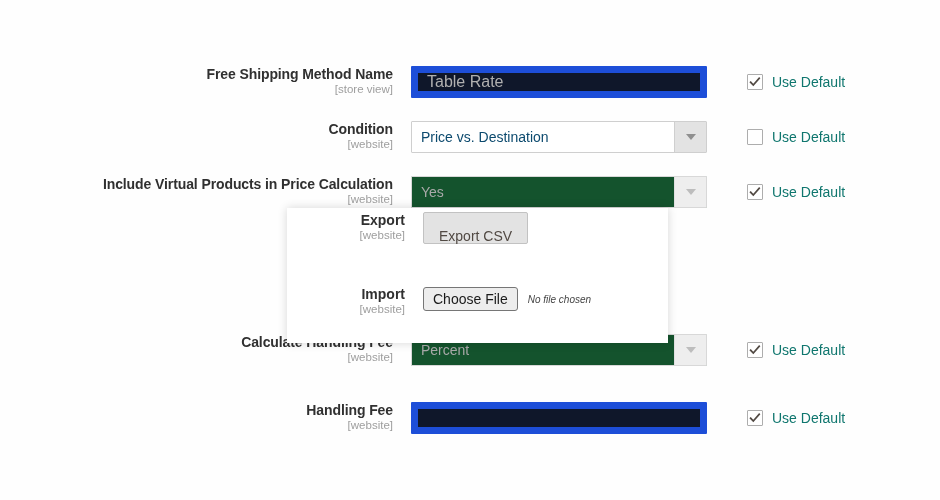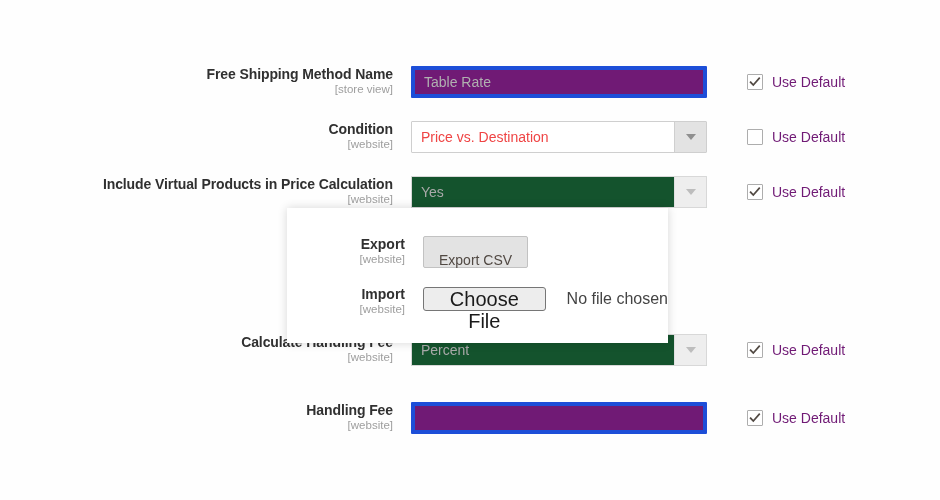--- a/index.html
+++ b/index.html
@@ -59,25 +59,25 @@
     position: absolute;
     left: 395px;
     top: 0;
   }
 
   
   .text-input {
     box-sizing: border-box;
     width: 296px;
     height: 32px;
-    border: 4px solid #1d4ed8;
-    background: #701a75;
+    border: 7px solid #1d4ed8;
+    background: #0f172a;
     color: #a0a0a0;
     font-family: "Liberation Sans", sans-serif;
-    font-size: 14px;
+    font-size: 16px;
     padding: 0 9px;
     border-radius: 1px;
     outline: none;
   }
   .text-input::placeholder { color: #b0b0b0; opacity: 1; }
 
   
   .select-box {
     position: relative;
     box-sizing: border-box;
@@ -86,21 +86,21 @@
     border: 1px solid #cfcfcf;
     background: #ffffff;
     border-radius: 1px;
   }
   .select-box .sel-text {
     position: absolute;
     left: 9px;
     top: 0;
     line-height: 30px;
     font-size: 14px;
-    color: #ef4444;
+    color: #0c4a6e;
     white-space: nowrap;
   }
   .select-box .sel-arrow-btn {
     position: absolute;
     right: 0;
     top: 0;
     width: 31px;
     height: 30px;
     background: #e3e3e3;
     border-left: 1px solid #cfcfcf;
@@ -146,21 +146,21 @@
     flex: none;
   }
   .cb.checked svg {
     position: absolute;
     left: 1px;
     top: 1px;
   }
   .use-default-label {
     margin-left: 9px;
     font-size: 14px;
-    color: #701a75;
+    color: #0f766e;
     white-space: nowrap;
   }
 
   
   .overlay-panel {
     position: absolute;
     left: 287px;
     top: 208px;
     width: 381px;
     height: 135px;
@@ -221,30 +221,31 @@
     height: 26px;
   }
   .btn-choose-file {
     box-sizing: border-box;
     height: 24px;
     padding: 0 9px;
     background: #ededed;
     border: 1px solid #767676;
     border-radius: 3px;
     font-family: "Liberation Sans", sans-serif;
-    font-size: 20px;
+    font-size: 14px;
     color: #1a1a1a;
     cursor: pointer;
     line-height: 22px;
   }
   .file-status {
-    margin-left: 21px;
-    font-size: 16px;
+    margin-left: 10px;
+    font-size: 10px;
     color: #444444;
     white-space: nowrap;
+    font-style: italic;
   }
 </style>
 </head>
 <body>
 
 <div class="form-area">
 
   <div class="field-row" style="top:66px;">
     <div class="field-label-wrap">
       <span class="field-label">Free Shipping Method Name</span>
@@ -343,21 +344,21 @@
         </svg>
       </span>
       <span class="use-default-label">Use Default</span>
     </div>
   </div>
 
 </div>
 
 <div class="overlay-panel">
 
-  <div class="panel-row" style="top:28px;">
+  <div class="panel-row" style="top:4px;">
     <div class="panel-label-wrap">
       <span class="panel-label">Export</span>
       <span class="panel-scope">[website]</span>
     </div>
     <div class="panel-control">
       <button class="btn-export">Export CSV</button>
     </div>
   </div>
 
   <div class="panel-row" style="top:78px;">

